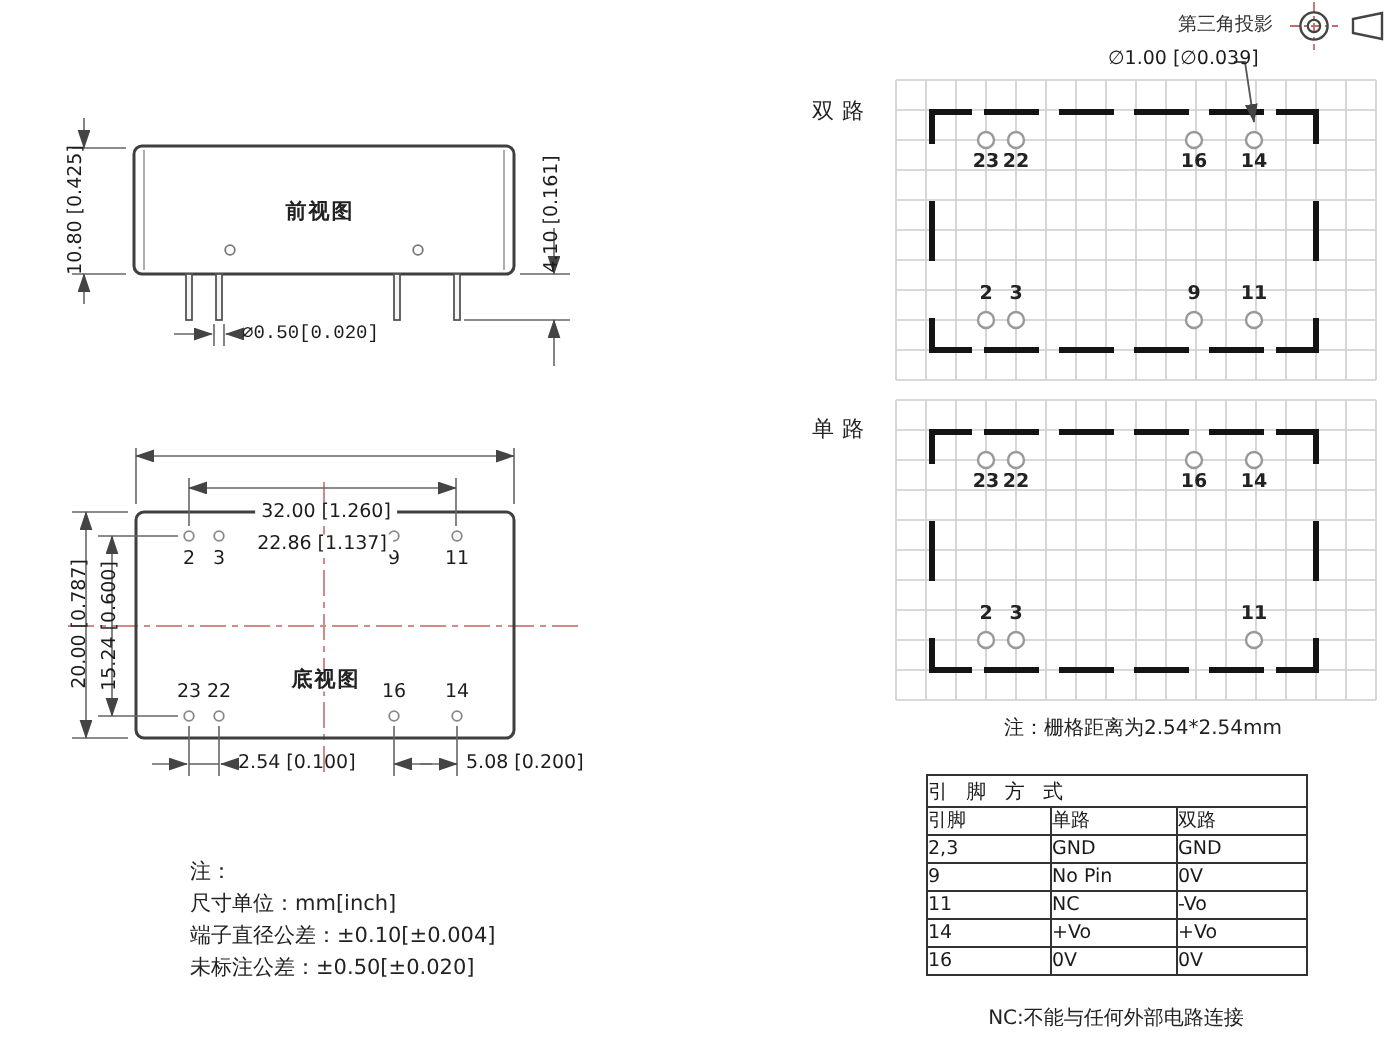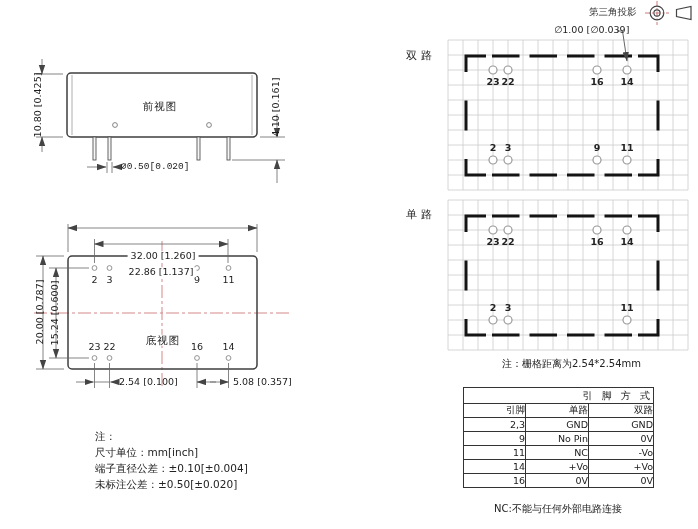--- a/index.html
+++ b/index.html
@@ -5,30 +5,30 @@
   html,body{margin:0;padding:0;background:#fff;}
   #canvas{
     position:relative;width:698px;height:529px;background:#ffffff;
     font-family:"DejaVu Sans","Liberation Sans",sans-serif;color:#1c1c1c;overflow:hidden;
   }
   #draw{position:absolute;left:0;top:0;}
   .lbl{position:absolute;white-space:nowrap;font-size:9.5px;color:#1c1c1c;line-height:1;}
   .ctr{transform:translate(-50%,-50%);}
   .rot{transform:translate(-50%,-50%) rotate(-90deg);}
   .bgw{background:#fff;padding:0 3px;margin-top:28px;}
-  .viewname{font-size:10.5px;letter-spacing:1px;color:#222;}
+  .viewname{font-size:10.5px;letter-spacing:1px;color:#222;font-weight:bold;}
   .sidehead{font-size:11px;letter-spacing:4px;color:#222;}
   .note-block{position:absolute;left:95px;top:428px;font-size:10.5px;line-height:16px;color:#222;}
   .gridnote{position:absolute;left:502px;top:357px;font-size:10px;color:#222;}
   .projlbl{position:absolute;left:589px;top:6px;font-size:9.5px;color:#333;}
   .pintable{
     position:absolute;left:463px;top:387px;width:190px;border-collapse:collapse;
     font-size:9.5px;color:#1a1a1a;table-layout:fixed;
   }
-  .pintable th,.pintable td{border:1px solid #333;text-align:right;padding:0;height:13px;font-weight:normal;}
+  .pintable th,.pintable td{border:1px solid #333;text-align:left;padding:0;height:13px;font-weight:normal;}
   .pintable .title{height:15px;font-size:10px;letter-spacing:3px;}
   .pintable{border:1.5px solid #222;}
   .tfoot-note{position:absolute;left:463px;top:502px;width:190px;text-align:center;font-size:10px;color:#222;}
 </style>
 </head>
 <body>
 
 <div id="canvas">
 
   <svg id="draw" width="698" height="529" viewBox="0 0 698 529">
@@ -240,21 +240,21 @@
   <div class="lbl rot" style="left:38px;top:105px;">10.80 [0.425]</div>
   <div class="lbl rot" style="left:276px;top:107px;">4.10 [0.161]</div>
   <div class="lbl" style="left:121px;top:162px;font-family:Liberation Mono, monospace;">∅0.50[0.020]</div>
 
   <div class="lbl viewname ctr bgw" style="left:163px;top:312px;">底视图</div>
   <div class="lbl ctr bgw" style="left:163px;top:228px;">32.00 [1.260]</div>
   <div class="lbl ctr bgw" style="left:161px;top:244px;">22.86 [1.137]</div>
   <div class="lbl rot" style="left:40px;top:312px;">20.00 [0.787]</div>
   <div class="lbl rot" style="left:55px;top:313px;">15.24 [0.600]</div>
   <div class="lbl" style="left:119px;top:377px;">2.54 [0.100]</div>
-  <div class="lbl" style="left:233px;top:377px;">5.08 [0.357]</div>
+  <div class="lbl" style="left:233px;top:377px;">5.08 [0.200]</div>
 
   <div class="lbl sidehead" style="left:406px;top:50px;">双路</div>
   <div class="lbl sidehead" style="left:406px;top:209px;">单路</div>
   <div class="lbl" style="left:554px;top:25px;">∅1.00 [∅0.039]</div>
   <div class="gridnote">注：栅格距离为2.54*2.54mm</div>
 
   <div class="projlbl">第三角投影</div>
 
   <div class="note-block">
     <div>注：</div>

